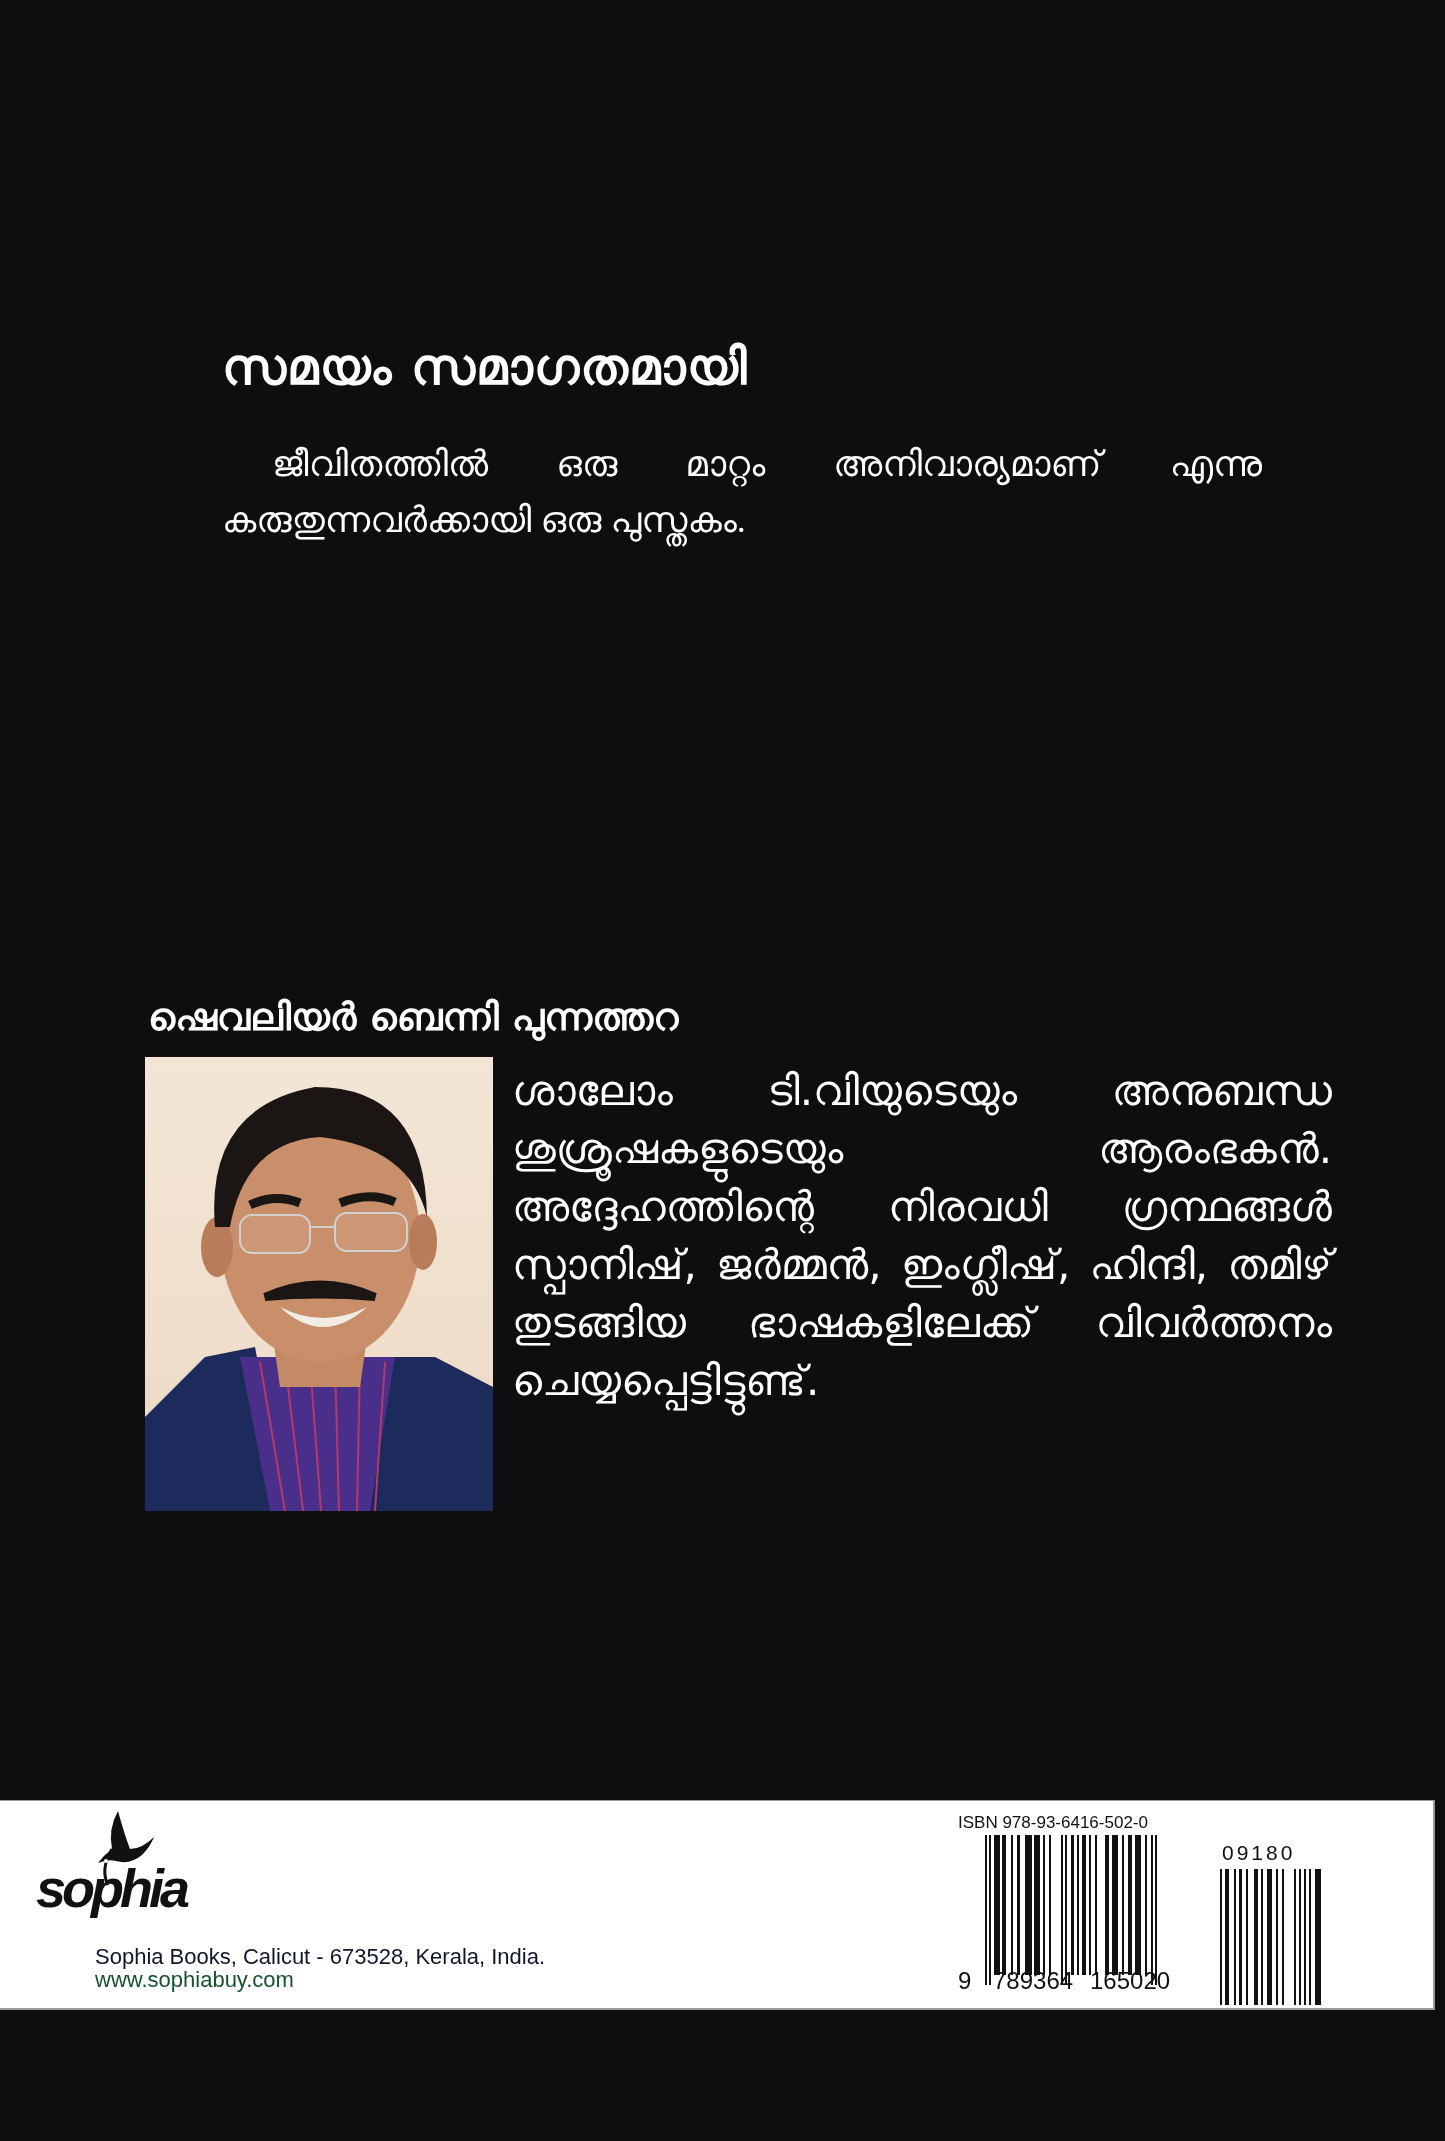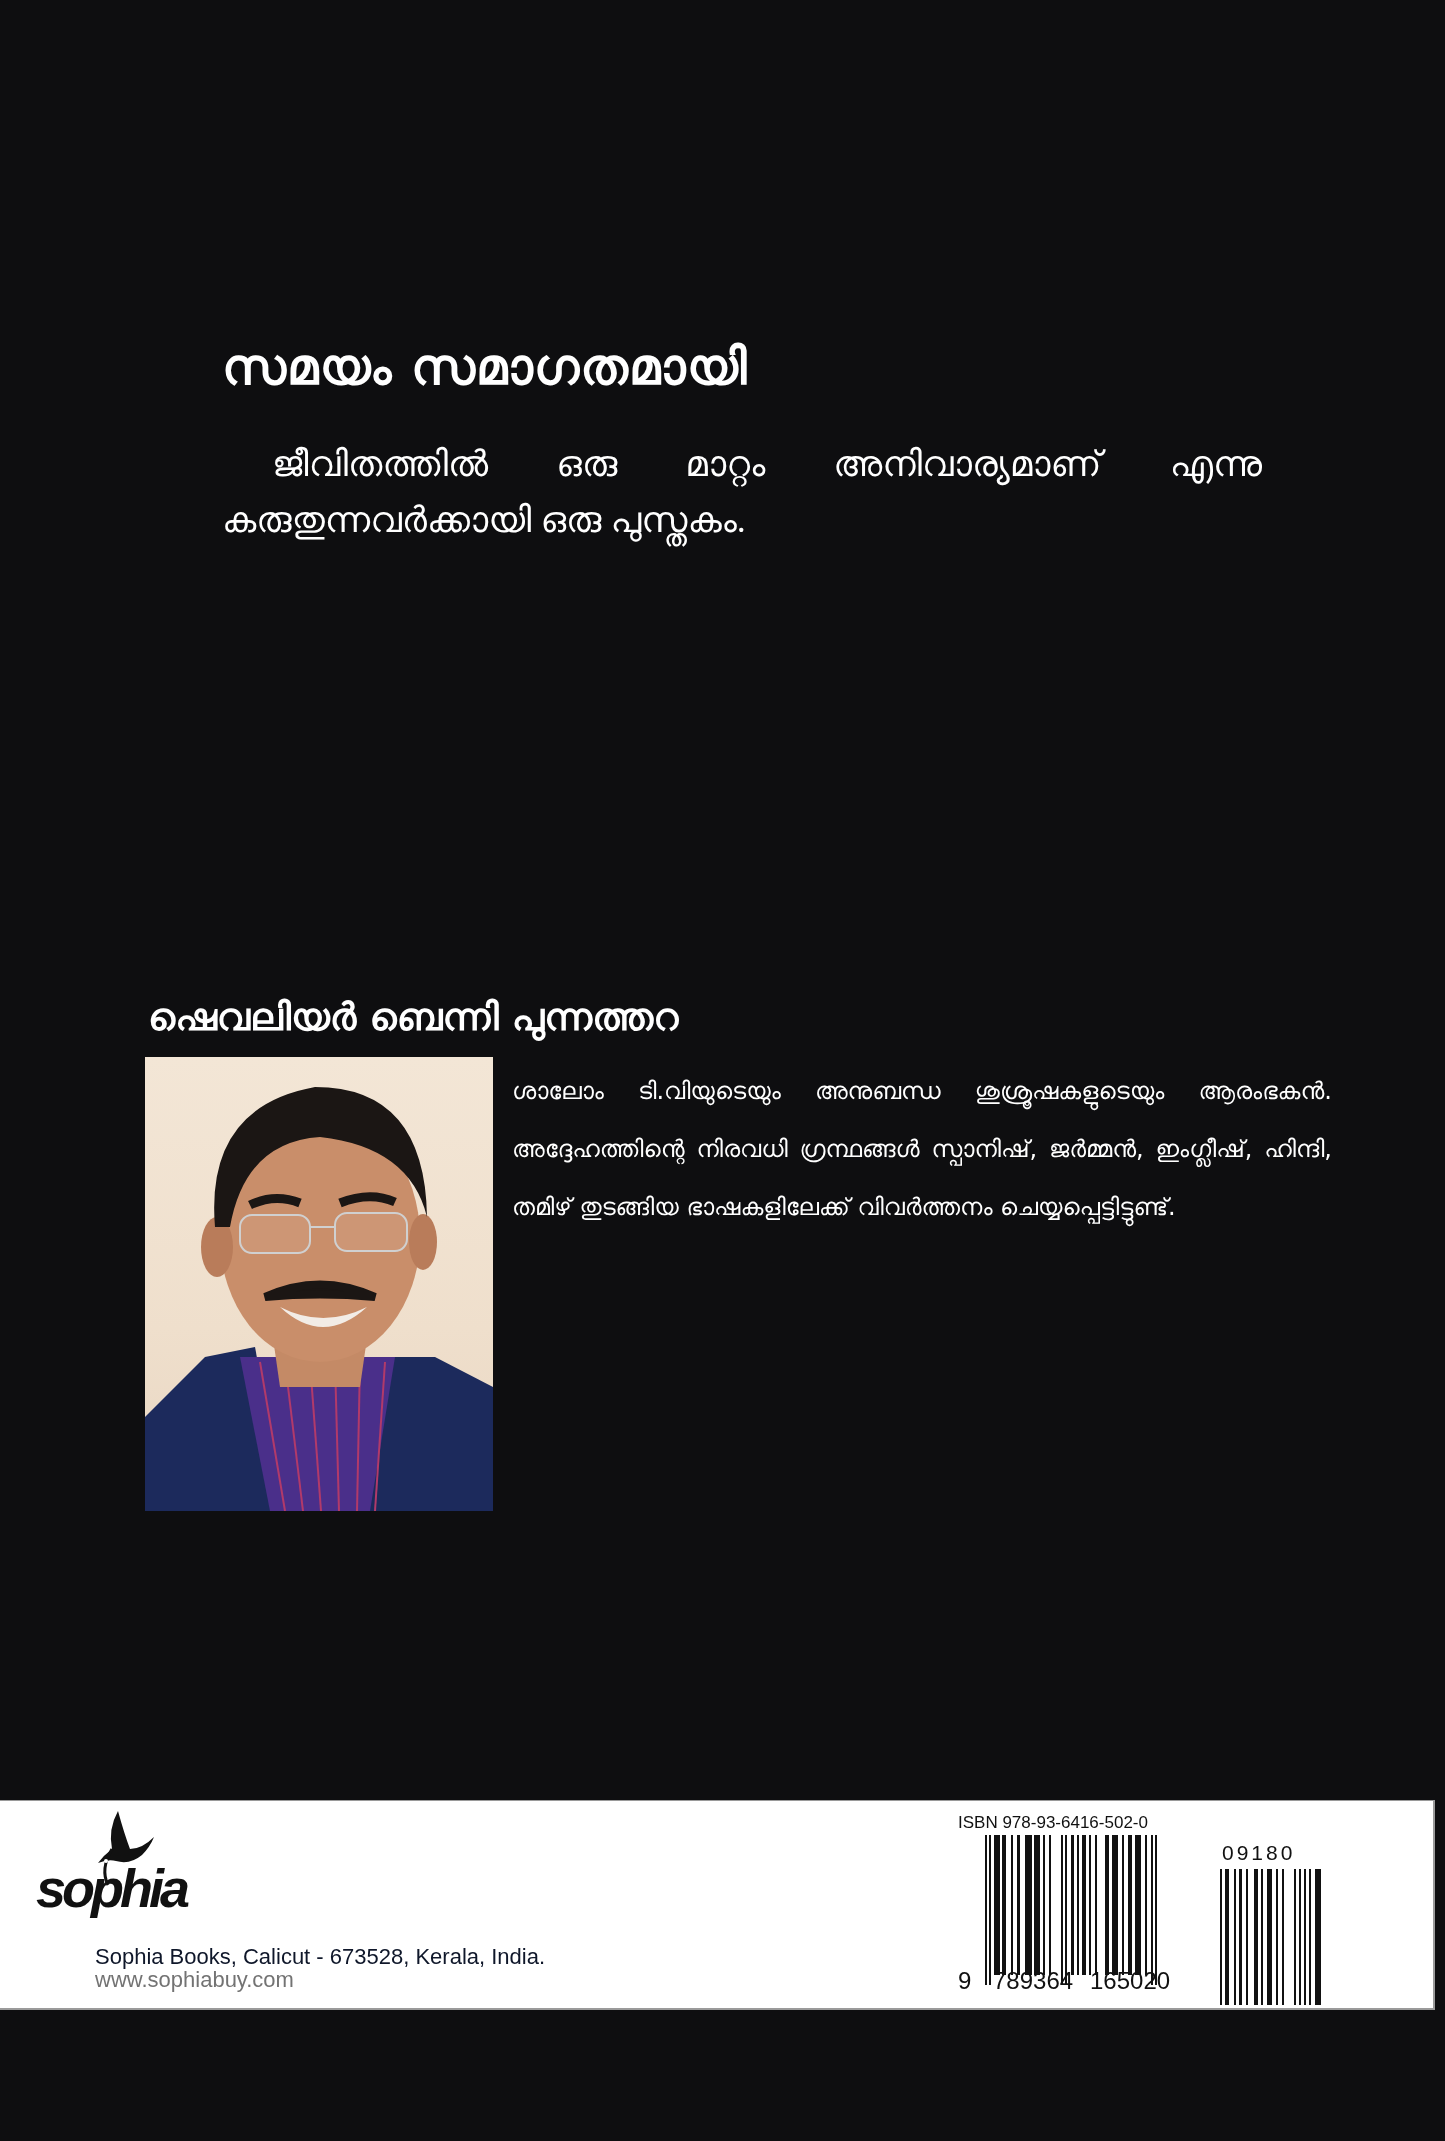--- a/index.html
+++ b/index.html
@@ -21,41 +21,41 @@
     position:absolute; left:148px; top:995px;
     font-size:38px; font-weight:bold; white-space:nowrap;
   }
   .photo {
     position:absolute; left:145px; top:1057px; width:348px; height:454px;
     background:linear-gradient(180deg,#f3e6d6 0%,#efdfcc 60%,#e8d6c2 100%);
     overflow:hidden;
   }
   .bio {
     position:absolute; left:512px; top:1062px; width:820px;
-    font-size:24px; line-height:58px; text-align:justify;
+    font-size:42px; line-height:58px; text-align:justify;
   }
   .band {
     position:absolute; left:0; top:1800px; width:1433px; height:207px;
     background:#ffffff; border-right:2px solid #9a9a9a; border-bottom:2px solid #9a9a9a;
     border-top:1px solid #9a9a9a;
     color:#111;
   }
   .logo-word {
     position:absolute; left:36px; top:60px;
     font-family:"Liberation Sans", sans-serif; font-weight:bold; font-style:italic;
     font-size:54px; letter-spacing:-4px; color:#111; line-height:1;
   }
   .logo-bird { position:absolute; left:90px; top:8px; width:70px; height:78px; }
   .address {
     position:absolute; left:95px; top:143px;
     font-family:"Liberation Sans", sans-serif; font-size:22px; color:#0f172a; white-space:nowrap;
   }
   .website {
     position:absolute; left:95px; top:166px;
-    font-family:"Liberation Sans", sans-serif; font-size:22px; color:#737373; white-space:nowrap;
+    font-family:"Liberation Sans", sans-serif; font-size:22px; color:#14532d; white-space:nowrap;
   }
   .isbn {
     position:absolute; left:958px; top:12px;
     font-family:"Liberation Sans", sans-serif; font-size:17px; color:#111; white-space:nowrap;
   }
   .barcode { position:absolute; left:985px; top:34px; }
   .bc-digit {
     position:absolute; font-family:"Liberation Sans", sans-serif; font-size:24px; color:#111; line-height:1;
   }
   .price-code {

